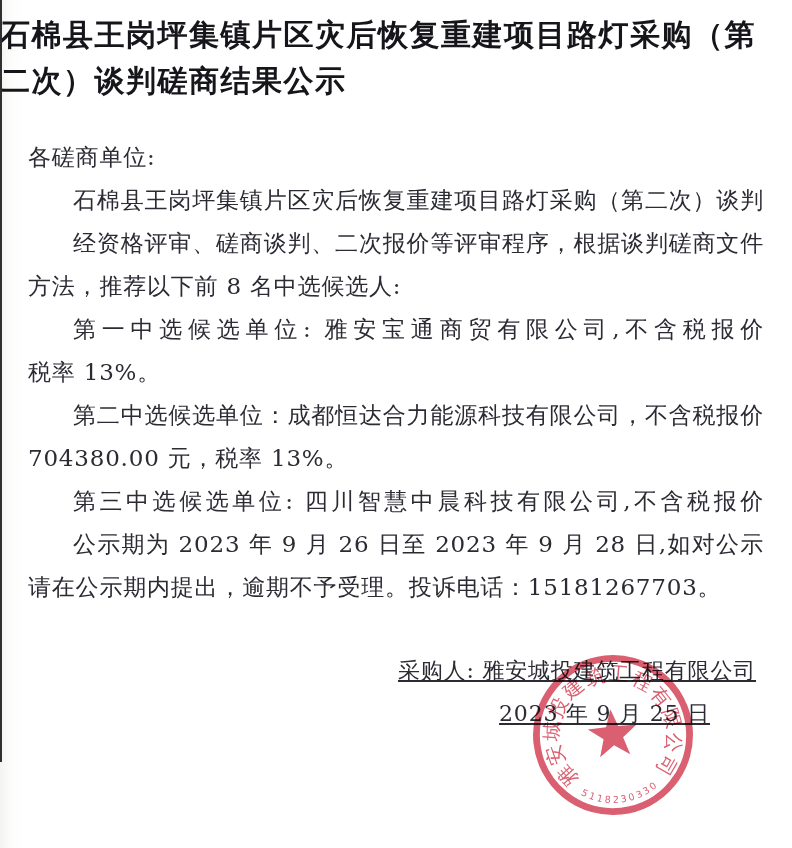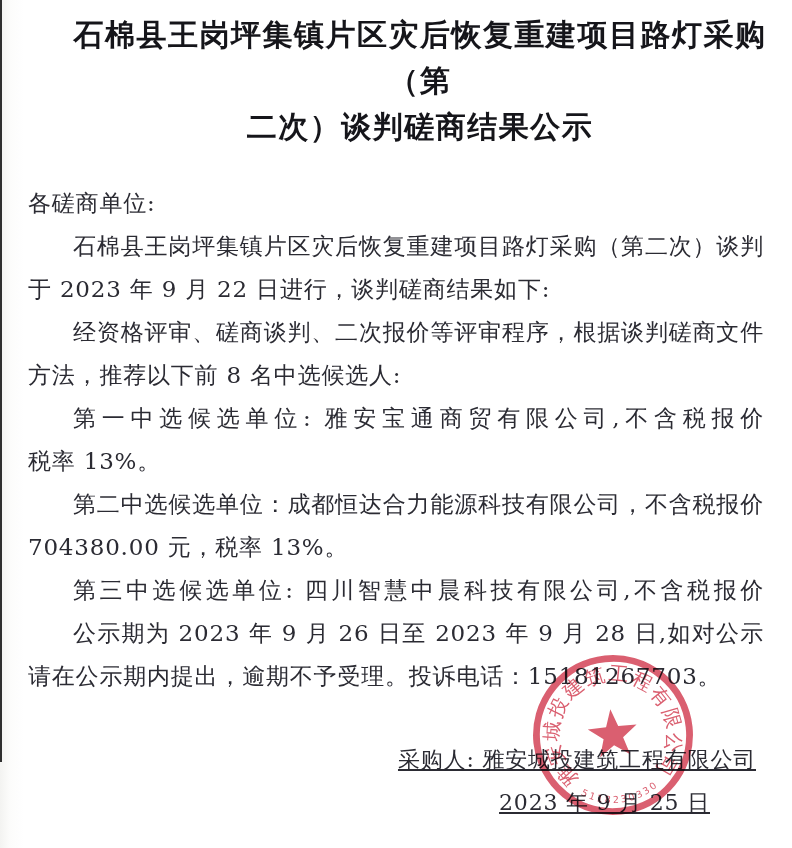--- a/index.html
+++ b/index.html
@@ -16,28 +16,26 @@
     width:792px;height:848px;
     background:linear-gradient(90deg,#f3f3f1 0px,#fcfcfb 10px,#ffffff 24px);
   }
   .scan-edge{
     position:absolute;left:0;top:0;
     width:2px;height:762px;
     background:#2f2f2f;
   }
   .title{
     padding-top:12px;
-    text-align:center;
     font-family:"DejaVu Sans","Liberation Sans",sans-serif;
     font-weight:bold;
     font-size:30px;
     line-height:46px;
     letter-spacing:1.5px;
     color:#15151a;
-    padding-left:48px;
   }
   .body-text{
     margin-top:32px;
     padding:0 28px 0 28px;
     font-size:23px;
     letter-spacing:0.8px;
   }
   .line{
     line-height:43px;
     height:43px;
@@ -81,21 +79,20 @@
   <div class="scan-edge"></div>
 
   <div class="title">
     <div>石棉县王岗坪集镇片区灾后恢复重建项目路灯采购（第</div>
     <div>二次）谈判磋商结果公示</div>
   </div>
 
   <div class="body-text">
     <div class="line">各磋商单位:</div>
     <div class="line indent">石棉县王岗坪集镇片区灾后恢复重建项目路灯采购（第二次）谈判磋商</div>
-    <div class="line">于 2023 年 9 月 22 日进行，谈判磋商结果如下:</div>
     <div class="line indent">经资格评审、磋商谈判、二次报价等评审程序，根据谈判磋商文件评审</div>
     <div class="line">方法，推荐以下前 8 名中选候选人:</div>
     <div class="line indent">第一中选候选单位: 雅安宝通商贸有限公司,不含税报价 687800.00 元,</div>
     <div class="line">税率 13%。</div>
     <div class="line indent">第二中选候选单位：成都恒达合力能源科技有限公司，不含税报价</div>
     <div class="line">704380.00 元，税率 13%。</div>
     <div class="line indent">第三中选候选单位: 四川智慧中晨科技有限公司,不含税报价 709040.00</div>
     <div class="line indent">公示期为 2023 年 9 月 26 日至 2023 年 9 月 28 日,如对公示内容有异议,</div>
     <div class="line">请在公示期内提出，逾期不予受理。投诉电话：15181267703。</div>
   </div>

